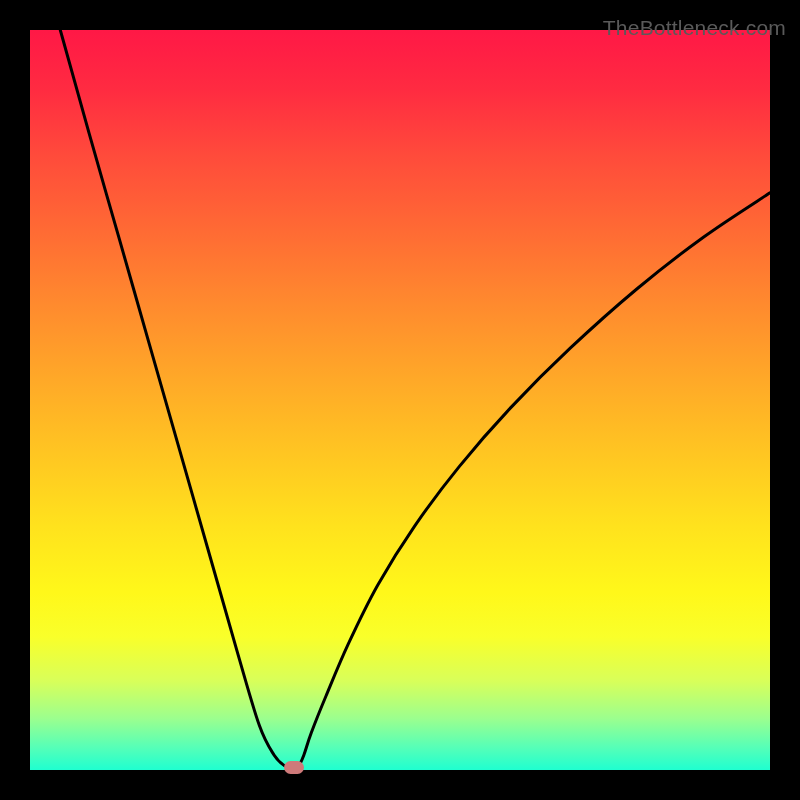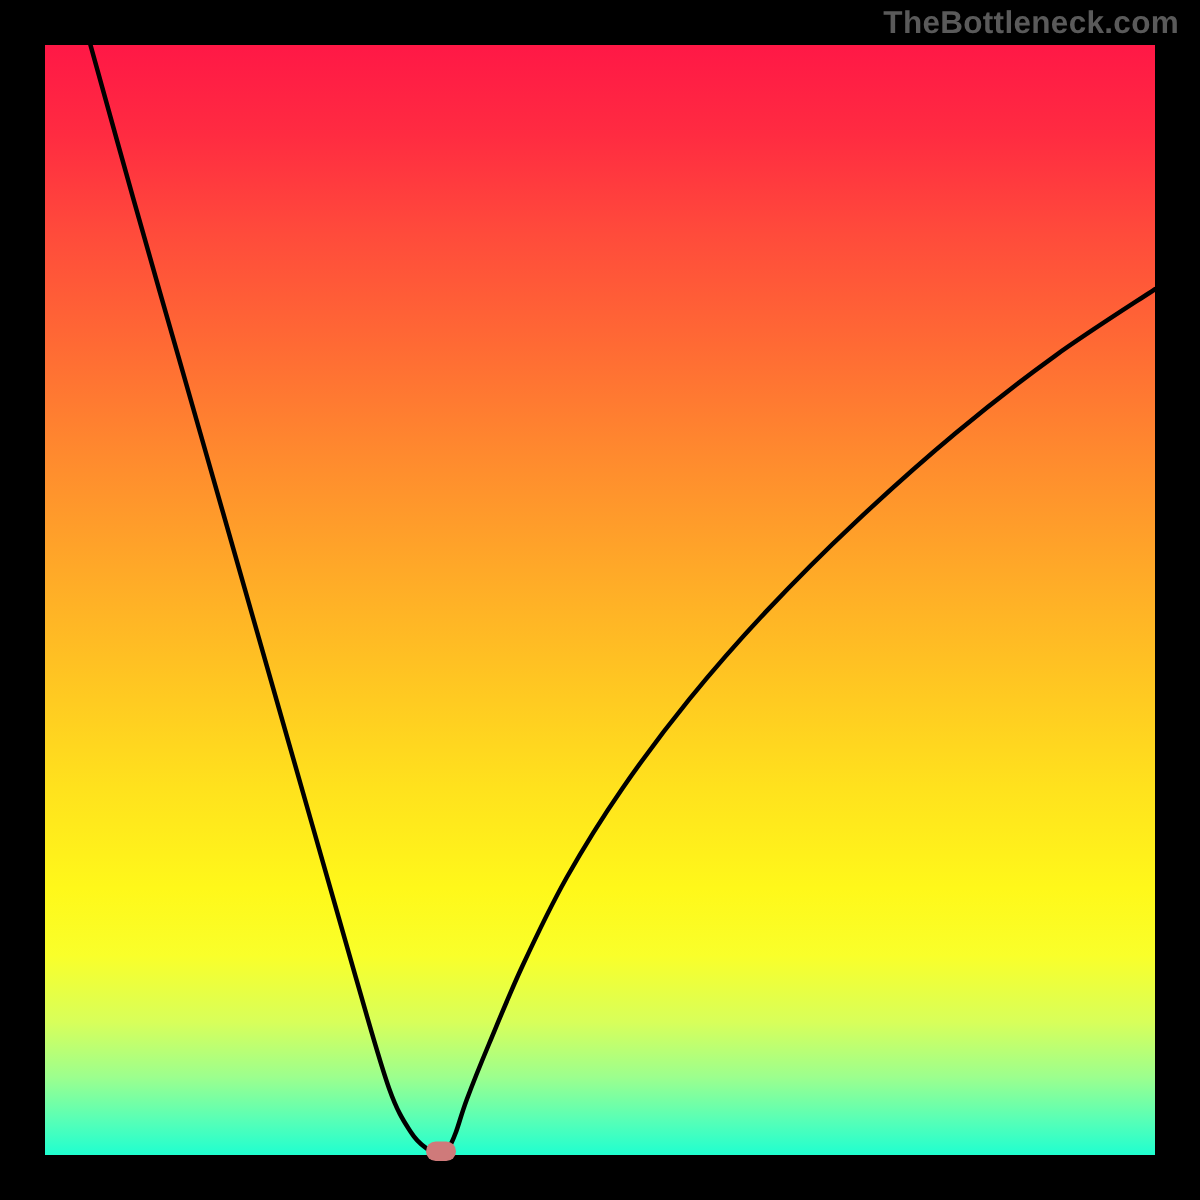--- a/index.html
+++ b/index.html
@@ -6,25 +6,25 @@
   body {
     width: 800px;
     height: 800px;
     background: #000;
     position: relative;
     font-family: Arial, Helvetica, sans-serif;
     overflow: hidden;
   }
   .watermark {
     position: absolute;
-    top: 4px;
+    top: 16px;
     right: 14px;
     color: #5a5a5a;
     font-size: 21px;
-    font-weight: 700;
+    font-weight: 400;
     z-index: 10;
     letter-spacing: 0.2px;
   }
   .plot {
     position: absolute;
     left: 30px;
     top: 30px;
     width: 740px;
     height: 740px;
   }

